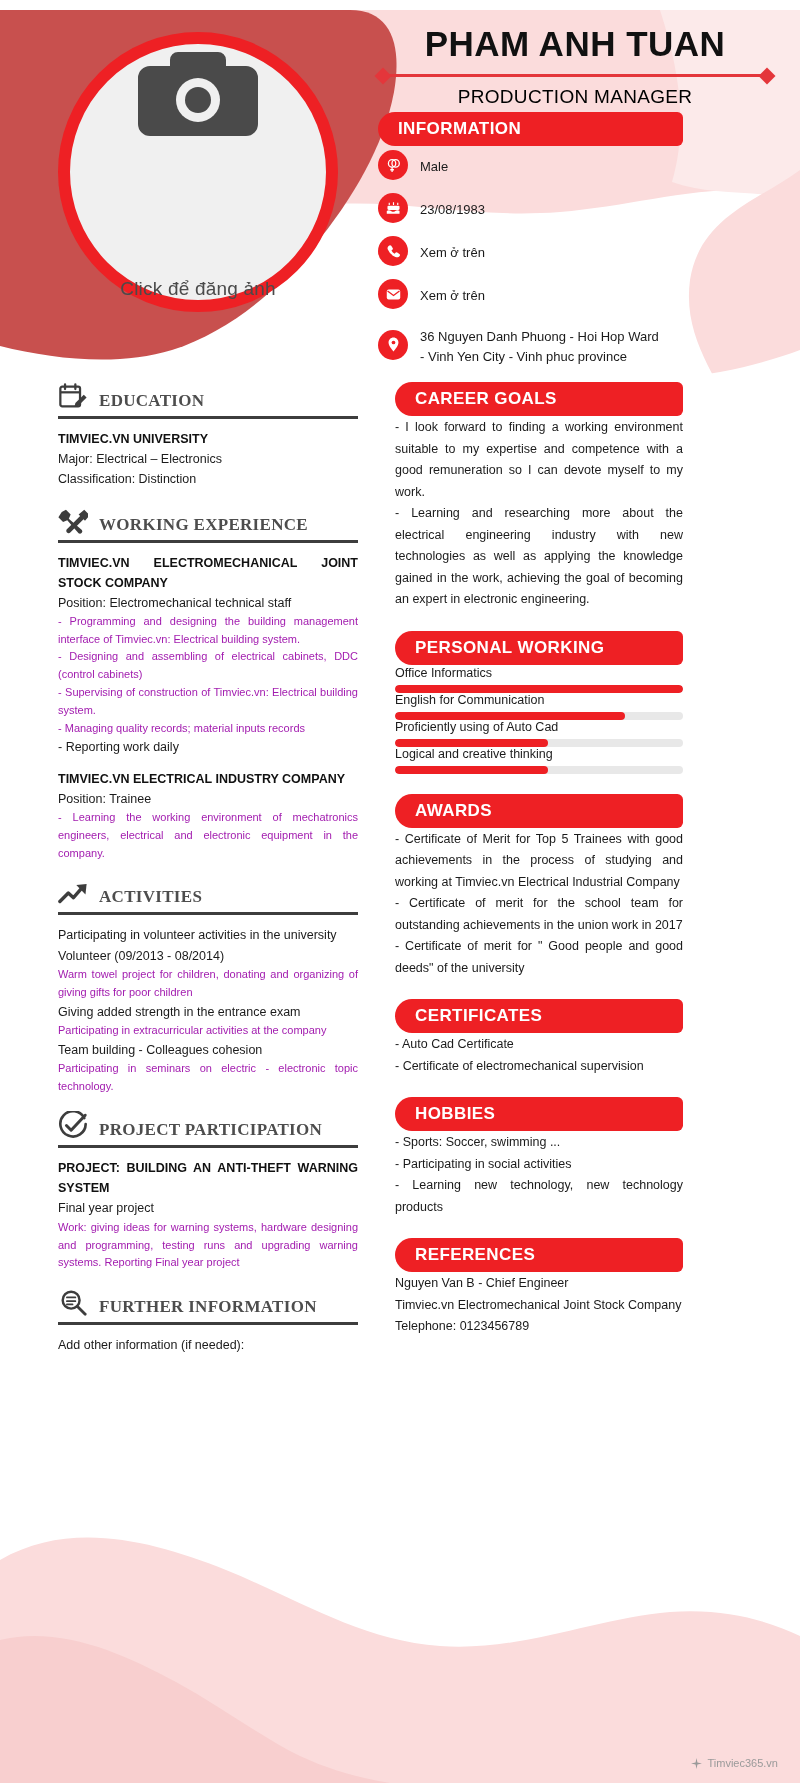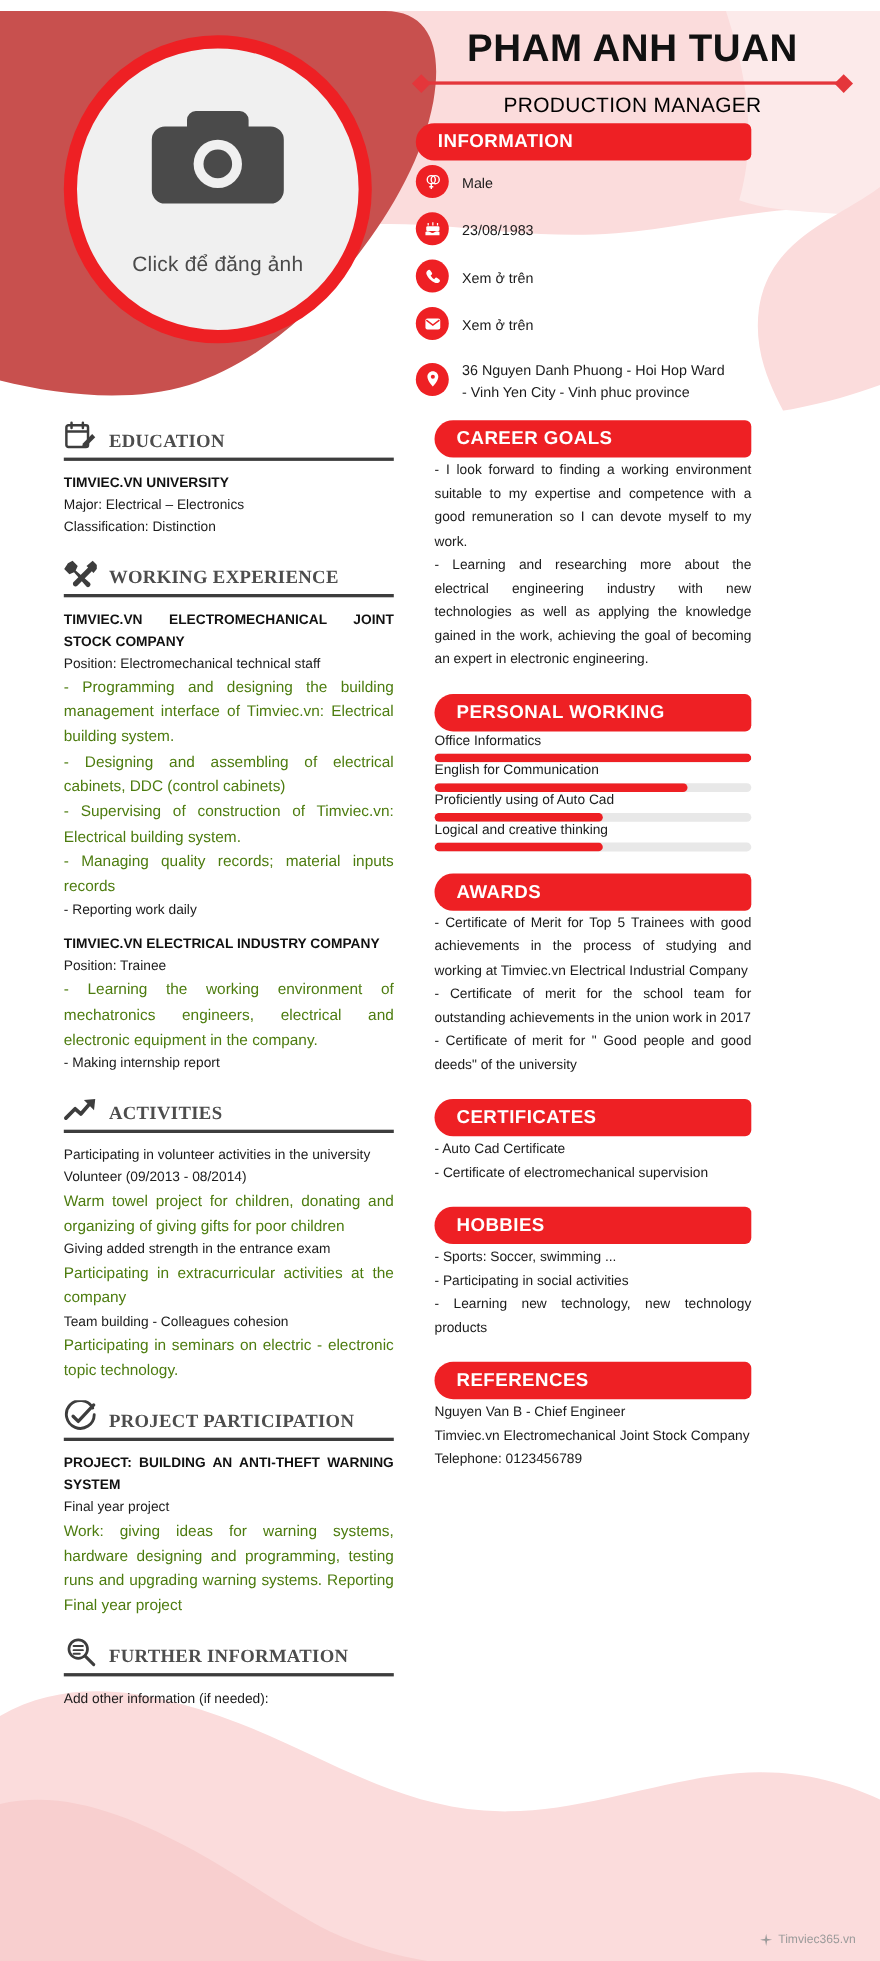--- a/index.html
+++ b/index.html
@@ -27,21 +27,21 @@
   }
 
   
   .photo-wrap {
     position: absolute; left: 58px; top: 32px;
     width: 280px; height: 280px; z-index: 5;
     border-radius: 50%;
     border: 12px solid #ee2024;
     background: #f0f0f0;
     display: flex; flex-direction: column;
-    align-items: center; justify-content: center;
+    align-items: center; justify-content: space-between;
     cursor: pointer;
     gap: 37px;
   }
   .cam-icon { width: 128px; height: 96px; margin-bottom: 4px; }
   .photo-text {
     font-size: 19px; color: #4a4a4a; letter-spacing: .2px;
   }
 
   
   .header {
@@ -115,21 +115,21 @@
   .lhead .tx {
     font-size: 17px; font-weight: bold; color: #4d4d4d; letter-spacing: .3px;
     padding-bottom: 1px;
   }
 
   .b-title {
     font-size: 12.5px; font-weight: bold; color: #111;
     line-height: 1.6; text-align: justify;
   }
   .p-just {
-    font-size: 14px; color: #4d7c0f; line-height: 1.62;
+    font-size: 11px; color: #a21caf; line-height: 1.62;
     text-align: justify; text-justify: inter-word;
   }
   .p-left {
     font-size: 12.5px; color: #1b1b1b; line-height: 1.62; text-align: left;
   }
   .gap { height: 11px; }
 
   
   .r-just {
     font-size: 12.5px; color: #1b1b1b; line-height: 1.72;
@@ -297,21 +297,20 @@
       <div class="p-just">- Designing and assembling of electrical cabinets, DDC (control cabinets)</div>
       <div class="p-just">- Supervising of construction of Timviec.vn: Electrical building system.</div>
       <div class="p-just">- Managing quality records;   material inputs records</div>
       <div class="p-left">- Reporting work daily</div>
 
       <div class="gap"></div>
 
       <div class="b-title">TIMVIEC.VN ELECTRICAL INDUSTRY COMPANY</div>
       <div class="p-left">Position: Trainee</div>
       <div class="p-just">- Learning the working environment of mechatronics engineers, electrical and electronic equipment in the company.</div>
-      <div class="p-left">- Making internship report</div>
     </div>
 
     <div class="lsec">
       <div class="lhead">
         <span class="ic">
           <svg viewBox="0 0 32 32">
               <path d="M2 25 l9 -9 l5.5 5 L26.5 9.5" stroke="#3d3d3d" stroke-width="3.6" fill="none" stroke-linecap="round" stroke-linejoin="round"></path>
               <path d="M19.5 7.5 l11 -1 l-1.2 11 z" fill="#3d3d3d"></path>
             </svg>
         </span>

